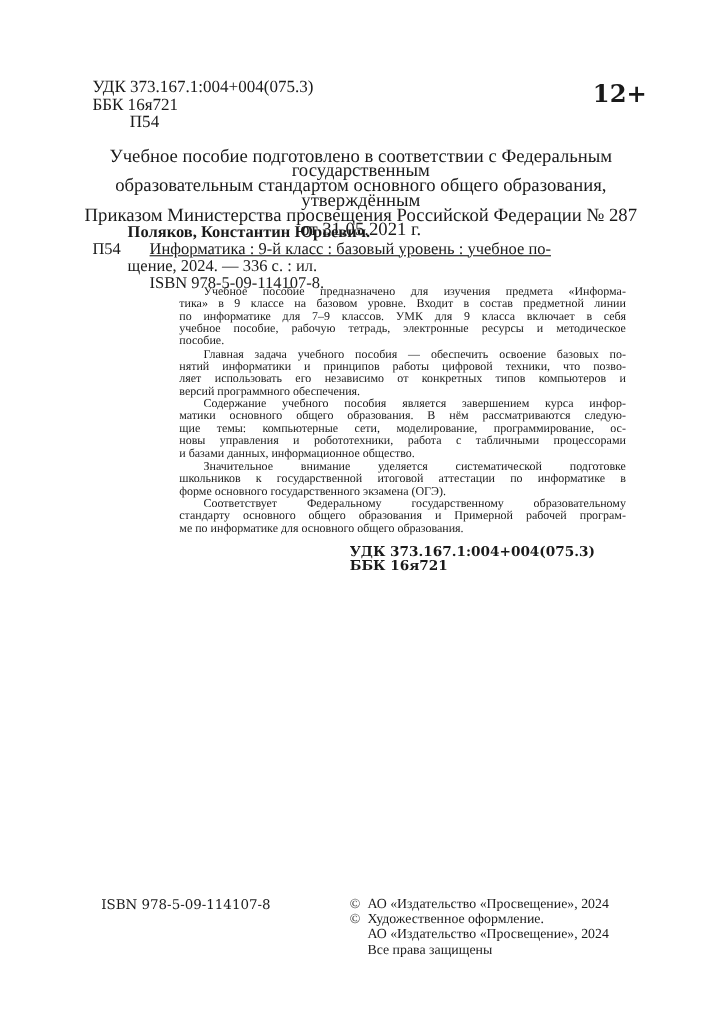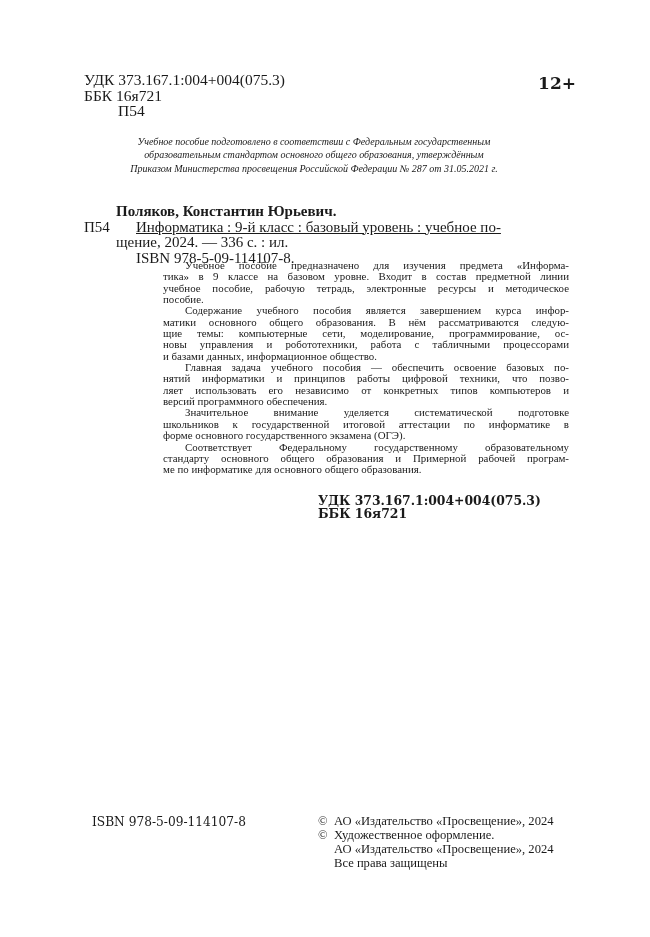--- a/index.html
+++ b/index.html
@@ -18,31 +18,30 @@
     .abs { position: absolute; }
 
     
     .top-codes {
       left: 84px; top: 72px;
       font-size: 15.5px; line-height: 15.5px;
     }
     .top-codes div { white-space: nowrap; }
     .top-codes .author-mark { padding-left: 34px; }
     .age-rating {
-      right: 74px; top: 73px;
-      font-size: 17px; font-weight: bold;
+      right: 62px; top: 73px;
+      font-size: 22px; font-weight: bold;
       font-family: "DejaVu Serif", serif;
     }
 
     
     .notice {
-      left: 54px; width: 520px; top: 135px;
+      left: 68px; width: 520px; top: 135px;
       text-align: center;
-      font-style: italic;
-      font-size: 10px; line-height: 13.4px;
+      font-size: 17px; line-height: 13.4px;
     }
 
     
     .card {
       left: 84px; top: 204px; width: 450px;
       font-size: 15px; line-height: 15.6px;
     }
     .card .author {
       padding-left: 32px;
       font-weight: bold;
@@ -117,35 +116,36 @@
     <div class="line first">Информатика : 9-й класс : базовый уровень : учебное по-</div>
     <div class="line">щение, 2024.  — 336 с. : ил.</div>
     <div class="line isbn">ISBN 978-5-09-114107-8.</div>
   </div>
 </div>
 
 <div class="abs annotation">
   <p>
     <span class="line">Учебное пособие предназначено для изучения предмета «Информа-</span>
     <span class="line" style="text-indent:0">тика» в 9 классе на базовом уровне. Входит в состав предметной линии</span>
+    <span class="line" style="text-indent:0">по информатике для 7–9 классов. УМК для 9 класса включает в себя</span>
     <span class="line" style="text-indent:0">учебное пособие, рабочую тетрадь, электронные ресурсы и методическое</span>
     <span class="line last" style="text-indent:0">пособие.</span>
+  </p>
+  <p>
+    <span class="line">Главная задача учебного пособия — обеспечить освоение базовых по-</span>
+    <span class="line" style="text-indent:0">нятий информатики и принципов работы цифровой техники, что позво-</span>
+    <span class="line" style="text-indent:0">ляет использовать его независимо от конкретных типов компьютеров и</span>
+    <span class="line last" style="text-indent:0">версий программного обеспечения.</span>
   </p>
   <p>
     <span class="line">Содержание учебного пособия является завершением курса инфор-</span>
     <span class="line" style="text-indent:0">матики основного общего образования. В нём рассматриваются следую-</span>
     <span class="line" style="text-indent:0">щие темы: компьютерные сети, моделирование, программирование, ос-</span>
     <span class="line" style="text-indent:0">новы управления и робототехники, работа с табличными процессорами</span>
     <span class="line last" style="text-indent:0">и базами данных, информационное общество.</span>
-  </p>
-  <p>
-    <span class="line">Главная задача учебного пособия — обеспечить освоение базовых по-</span>
-    <span class="line" style="text-indent:0">нятий информатики и принципов работы цифровой техники, что позво-</span>
-    <span class="line" style="text-indent:0">ляет использовать его независимо от конкретных типов компьютеров и</span>
-    <span class="line last" style="text-indent:0">версий программного обеспечения.</span>
   </p>
   <p>
     <span class="line">Значительное внимание уделяется систематической подготовке</span>
     <span class="line" style="text-indent:0">школьников к государственной итоговой аттестации по информатике в</span>
     <span class="line last" style="text-indent:0">форме основного государственного экзамена (ОГЭ).</span>
   </p>
   <p>
     <span class="line">Соответствует Федеральному государственному образовательному</span>
     <span class="line" style="text-indent:0">стандарту основного общего образования и Примерной рабочей програм-</span>
     <span class="line last" style="text-indent:0">ме по информатике для основного общего образования.</span>

